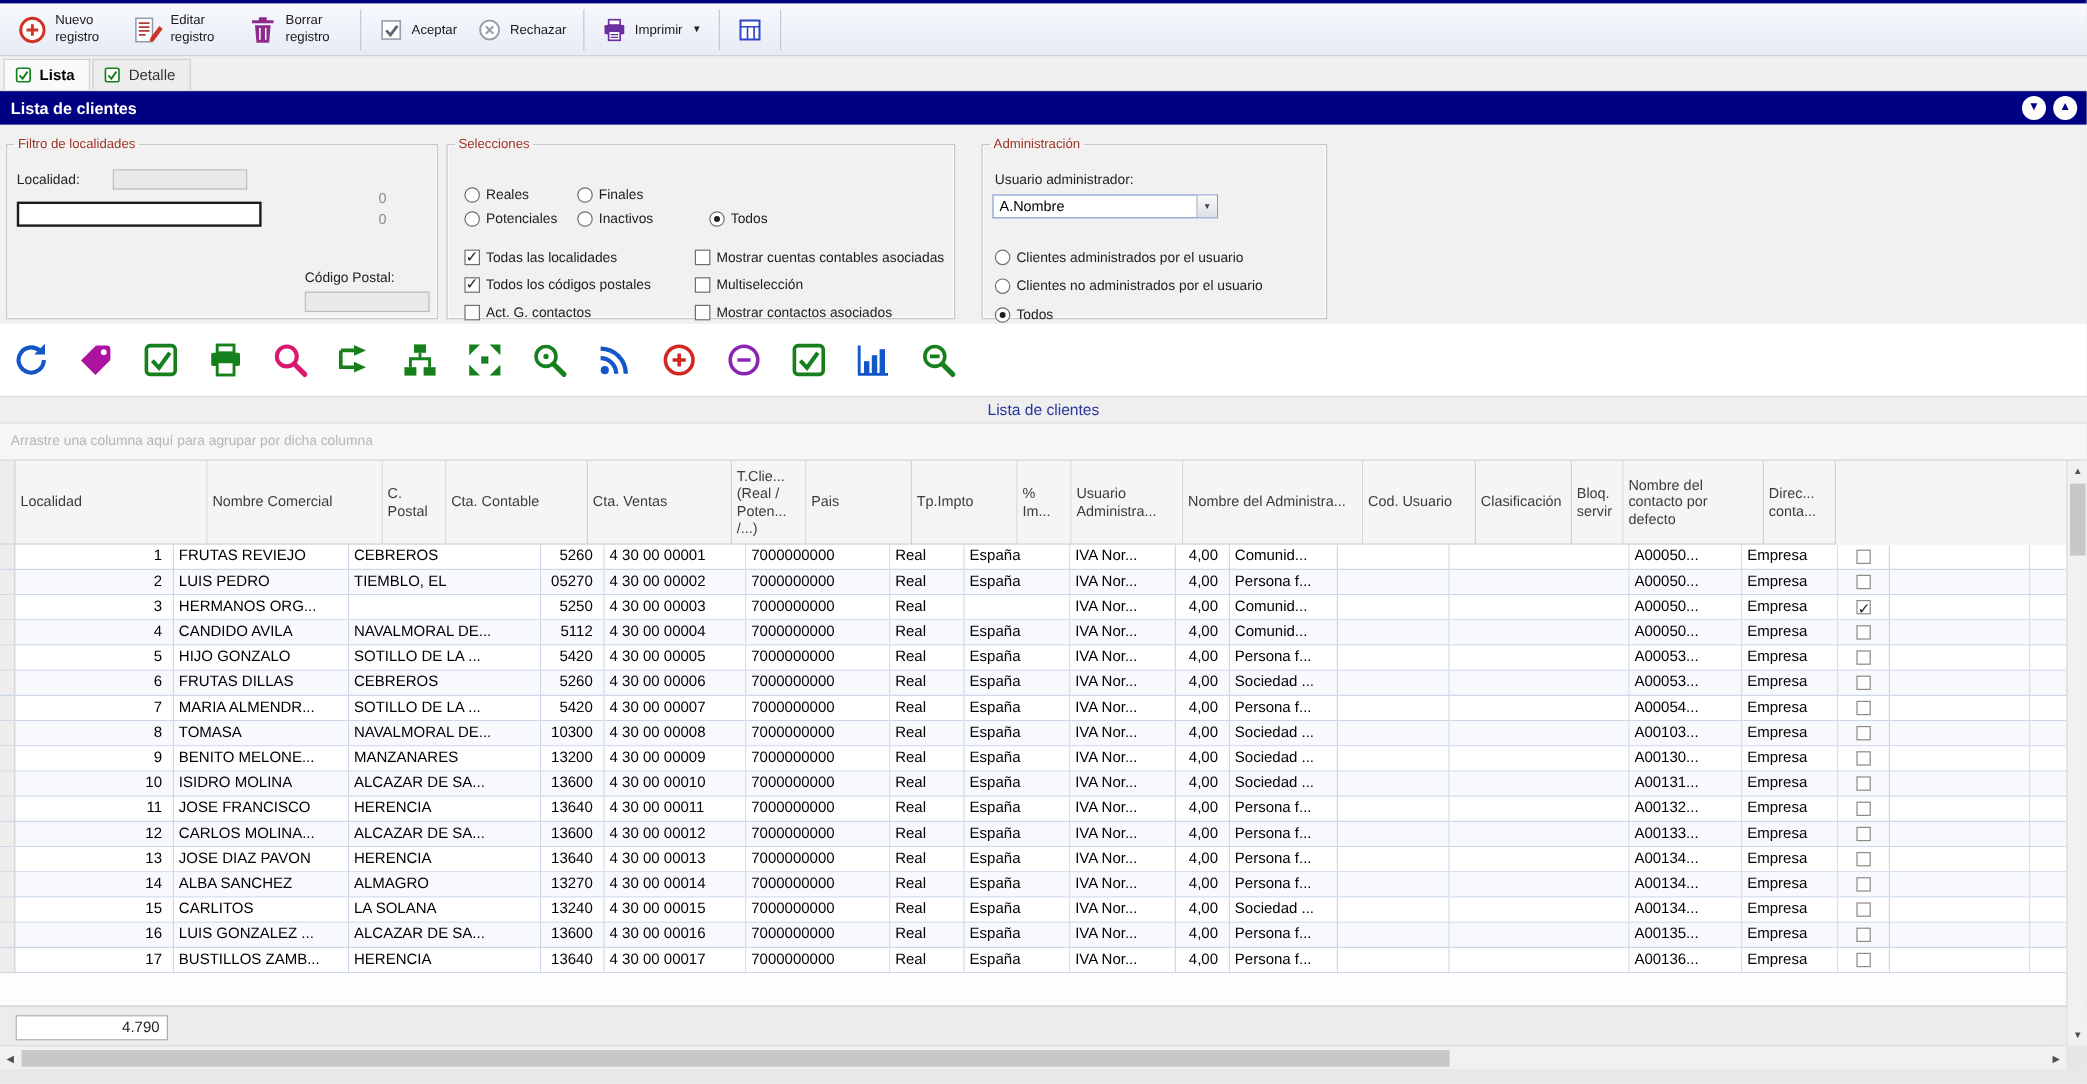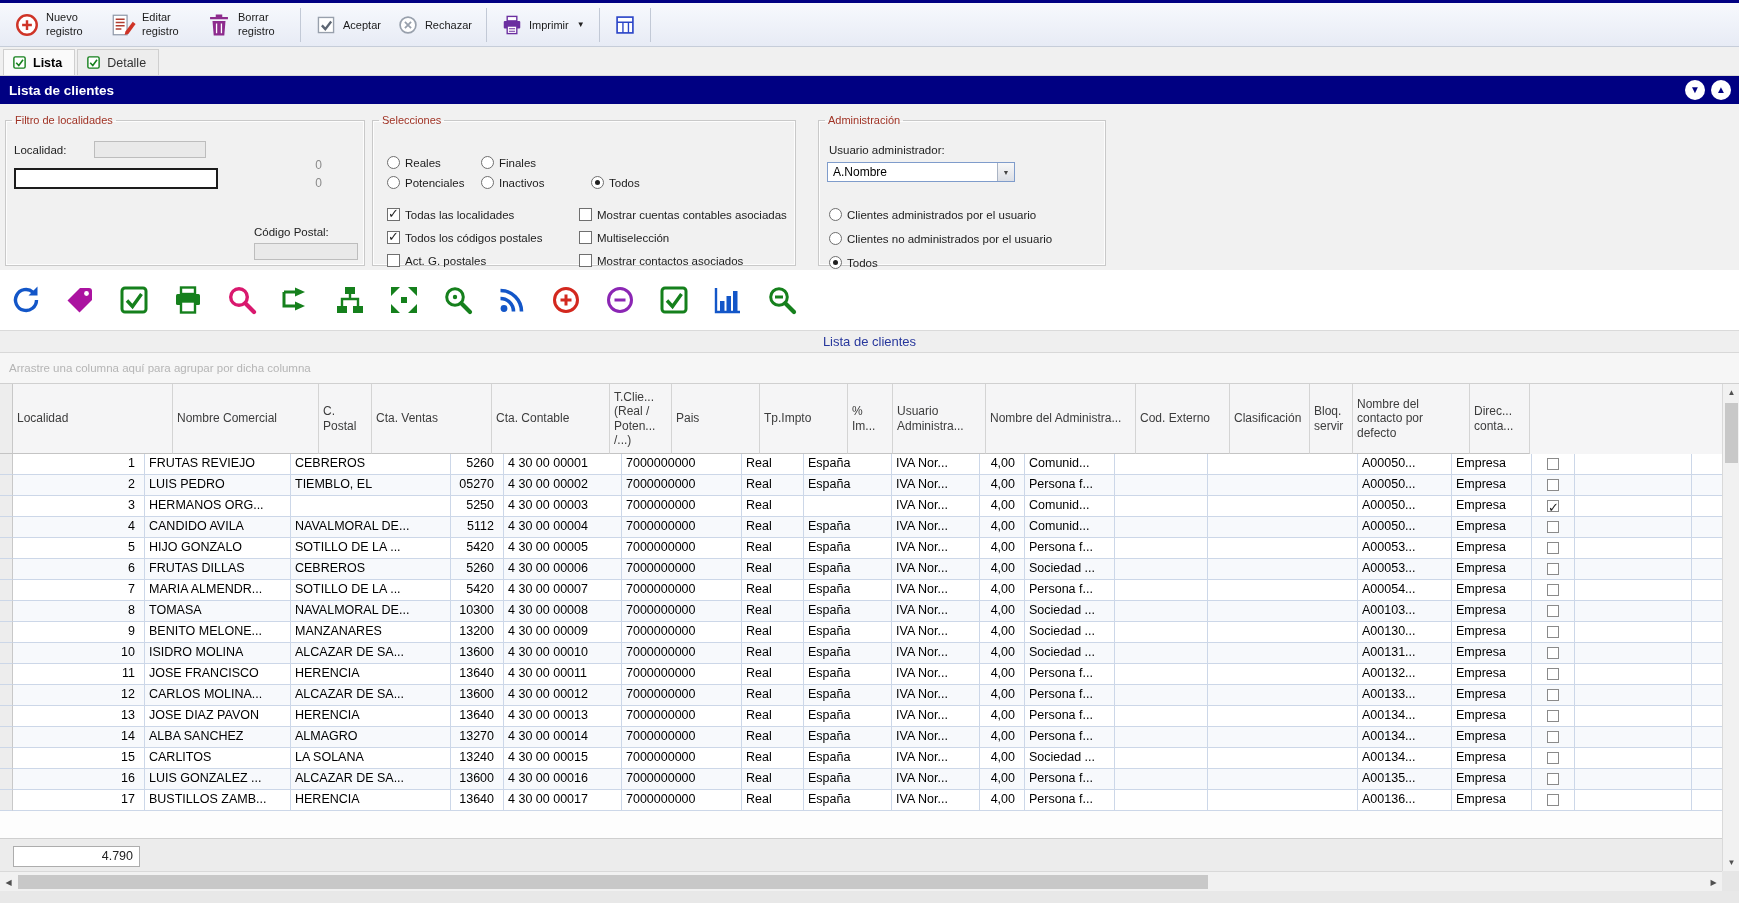--- a/index.html
+++ b/index.html
@@ -231,21 +231,21 @@
         <div class="choice" style="left: 14px; top: 82px;">
           <span class="ctrl check on"></span>
           <span class="clabel">Todas las localidades</span>
         </div>
         <div class="choice" style="left: 14px; top: 105px;">
           <span class="ctrl check on"></span>
           <span class="clabel">Todos los códigos postales</span>
         </div>
         <div class="choice" style="left: 14px; top: 128px;">
           <span class="ctrl check"></span>
-          <span class="clabel">Act. G. postales</span>
+          <span class="clabel">Act. G. contactos</span>
         </div>
         <div class="choice" style="left: 206px; top: 82px;">
           <span class="ctrl check"></span>
           <span class="clabel">Mostrar cuentas contables asociadas</span>
         </div>
         <div class="choice" style="left: 206px; top: 105px;">
           <span class="ctrl check"></span>
           <span class="clabel">Multiselección</span>
         </div>
         <div class="choice" style="left: 206px; top: 128px;">
@@ -385,46 +385,46 @@
       <div class="hcell ind" style="width: 13px;"></div>
       <div class="hcell" style="width: 160px;">
         <span>Localidad</span>
       </div>
       <div class="hcell" style="width: 146px;">
         <span>Nombre Comercial</span>
       </div>
       <div class="hcell" style="width: 53px;">
         <span>C. Postal</span>
       </div>
+      <div class="hcell" style="width: 118px;">
+        <span>Cta. Contable</span>
+      </div>
       <div class="hcell" style="width: 120px;">
         <span>Cta. Ventas</span>
       </div>
-      <div class="hcell" style="width: 118px;">
-        <span>Cta. Contable</span>
-      </div>
       <div class="hcell" style="width: 62px;">
         <span>T.Clie... (Real / Poten... /...)</span>
       </div>
       <div class="hcell" style="width: 88px;">
         <span>Pais</span>
       </div>
       <div class="hcell" style="width: 88px;">
         <span>Tp.Impto</span>
       </div>
       <div class="hcell" style="width: 45px;">
         <span>% Im...</span>
       </div>
       <div class="hcell" style="width: 93px;">
         <span>Usuario Administra...</span>
       </div>
       <div class="hcell" style="width: 150px;">
         <span>Nombre del Administra...</span>
       </div>
       <div class="hcell" style="width: 94px;">
-        <span>Cod. Externo</span>
+        <span>Cod. Usuario</span>
       </div>
       <div class="hcell" style="width: 80px;">
         <span>Clasificación</span>
       </div>
       <div class="hcell" style="width: 43px;">
         <span>Bloq. servir</span>
       </div>
       <div class="hcell" style="width: 117px;">
         <span>Nombre del contacto por defecto</span>
       </div>

